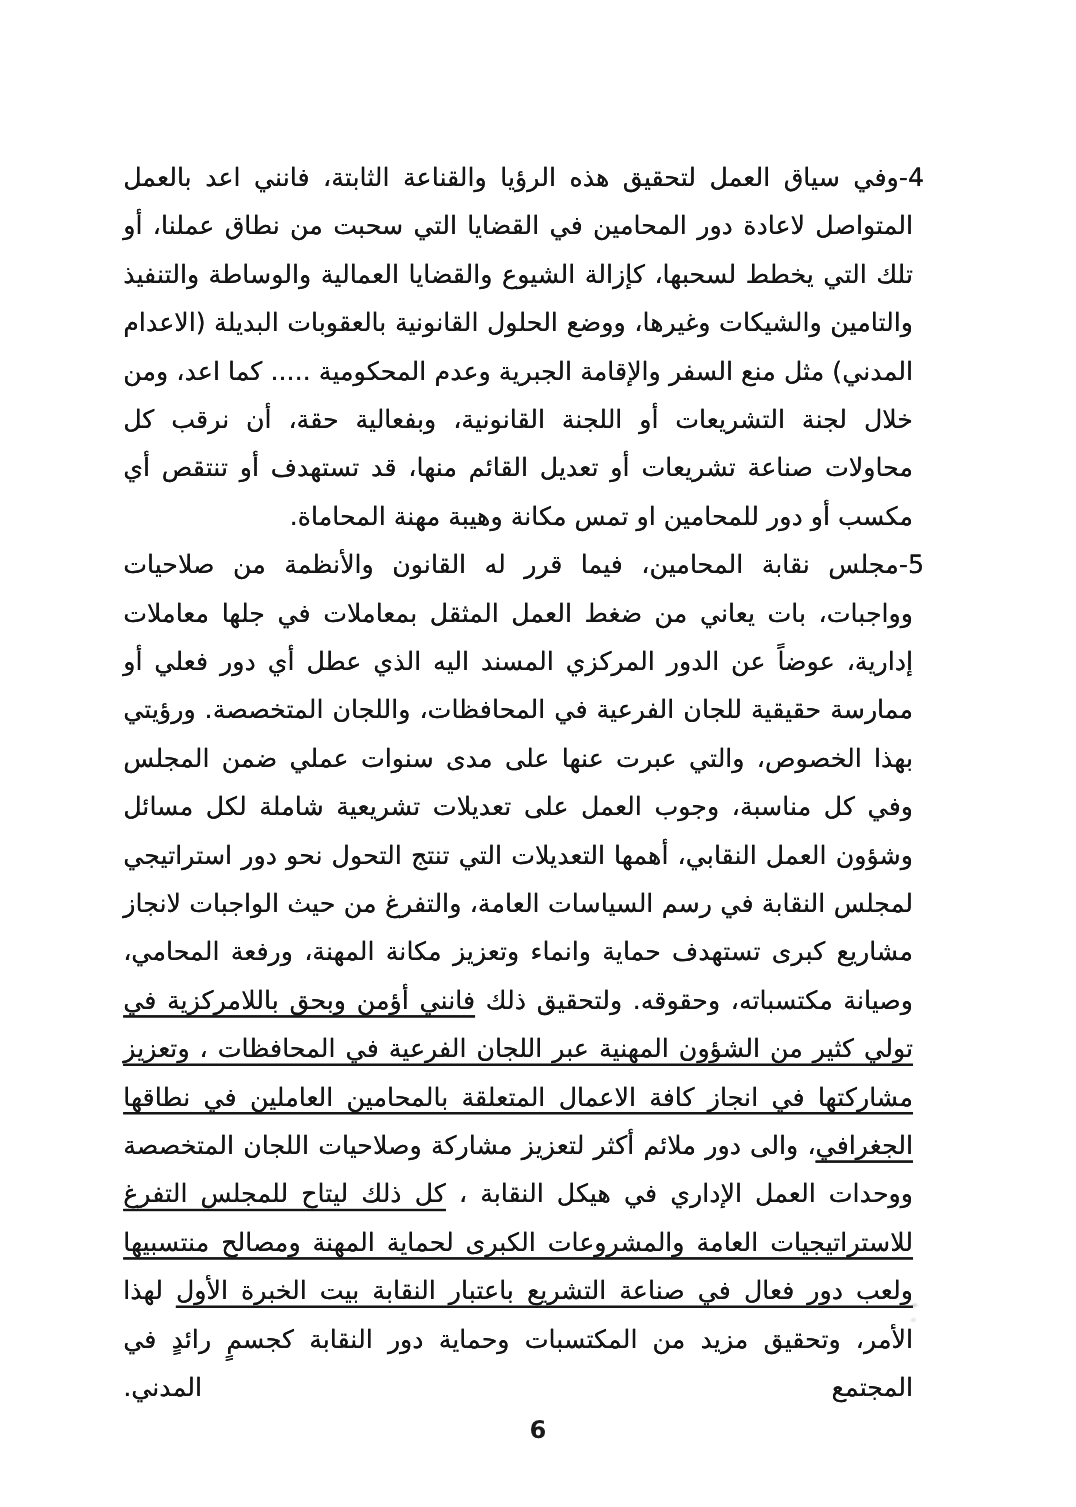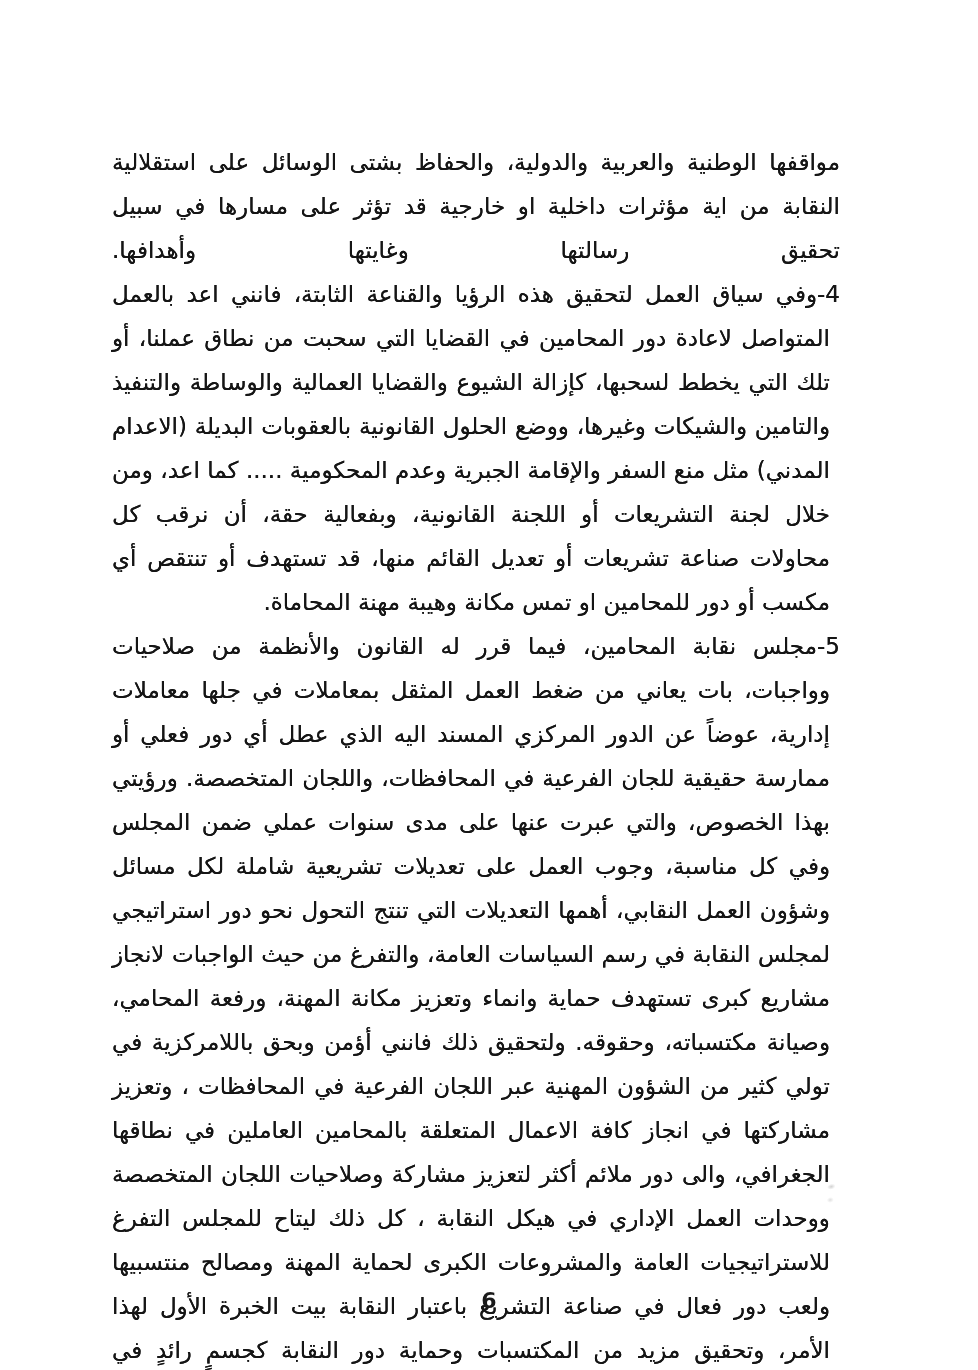--- a/index.html
+++ b/index.html
@@ -37,20 +37,21 @@
   .fill-last {
     text-align-last: justify;
   }
   .marker {
     white-space: nowrap;
   }
   .b {
     font-weight: normal;
   }
   .u {
+    text-decoration: underline;
     text-decoration-thickness: 1.5px;
     text-underline-offset: 6px;
   }
   .page-number {
     position: absolute;
     top: 1288px;
     left: 0;
     width: 100%;
     text-align: center;
     direction: ltr;
@@ -71,21 +72,20 @@
     opacity: 0.7;
   }
 </style>
 </head>
 <body>
 
 <div class="page">
 
   <div class="content">
 
-    <p class="para fill-last"><span>مواقفها الوطنية والعربية والدولية، والحفاظ بشتى الوسائل على استقلالية النقابة من اية مؤثرات داخلية او خارجية قد تؤثر على مسارها في سبيل تحقيق رسالتها وغايتها وأهدافها.</span></p>
 
     <p class="para item"><span class="marker">4-</span><span>وفي سياق العمل لتحقيق هذه الرؤيا والقناعة الثابتة، فانني اعد بالعمل المتواصل لاعادة دور المحامين في القضايا التي سحبت من نطاق عملنا، أو تلك التي يخطط لسحبها، كإزالة الشيوع والقضايا العمالية والوساطة والتنفيذ والتامين والشيكات وغيرها، ووضع الحلول القانونية بالعقوبات البديلة (الاعدام المدني) مثل منع السفر والإقامة الجبرية وعدم المحكومية ..... كما اعد، ومن خلال لجنة التشريعات أو اللجنة القانونية، وبفعالية حقة، أن نرقب كل محاولات صناعة تشريعات أو تعديل القائم منها، قد تستهدف أو تنتقص أي مكسب أو دور للمحامين او تمس مكانة وهيبة مهنة المحاماة.</span></p>
 
     <p class="para item fill-last"><span class="marker b">5-</span><span class="b">مجلس نقابة المحامين،</span><span> فيما قرر له القانون والأنظمة من صلاحيات وواجبات، بات يعاني من ضغط العمل المثقل بمعاملات في جلها معاملات إدارية، عوضاً عن الدور المركزي المسند اليه الذي عطل أي دور فعلي أو ممارسة حقيقية للجان الفرعية في المحافظات، واللجان المتخصصة. ورؤيتي بهذا الخصوص، والتي عبرت عنها على مدى سنوات عملي ضمن المجلس وفي كل مناسبة، وجوب العمل على تعديلات تشريعية شاملة لكل مسائل وشؤون العمل النقابي، أهمها التعديلات التي تنتج التحول نحو دور استراتيجي لمجلس النقابة في رسم السياسات العامة، والتفرغ من حيث الواجبات لانجاز مشاريع كبرى تستهدف حماية وانماء وتعزيز مكانة المهنة، ورفعة المحامي، وصيانة مكتسباته، وحقوقه. ولتحقيق ذلك </span><span class="u">فانني أؤمن وبحق باللامركزية في تولي كثير من الشؤون المهنية عبر اللجان الفرعية في المحافظات ، وتعزيز مشاركتها في انجاز كافة الاعمال المتعلقة بالمحامين العاملين في نطاقها الجغرافي</span><span>، والى دور ملائم أكثر لتعزيز مشاركة وصلاحيات اللجان المتخصصة ووحدات العمل الإداري في هيكل النقابة ، </span><span class="u">كل ذلك ليتاح للمجلس التفرغ للاستراتيجيات العامة والمشروعات الكبرى لحماية المهنة ومصالح منتسبيها ولعب دور فعال في صناعة التشريع باعتبار النقابة بيت الخبرة الأول</span><span> لهذا الأمر، </span><span class="b">وتحقيق مزيد من المكتسبات وحماية دور النقابة كجسمٍ رائدٍ في المجتمع المدني.</span></p>
 
   </div>
 
   <div class="smudge"></div>
 
   <div class="page-number">6</div>

